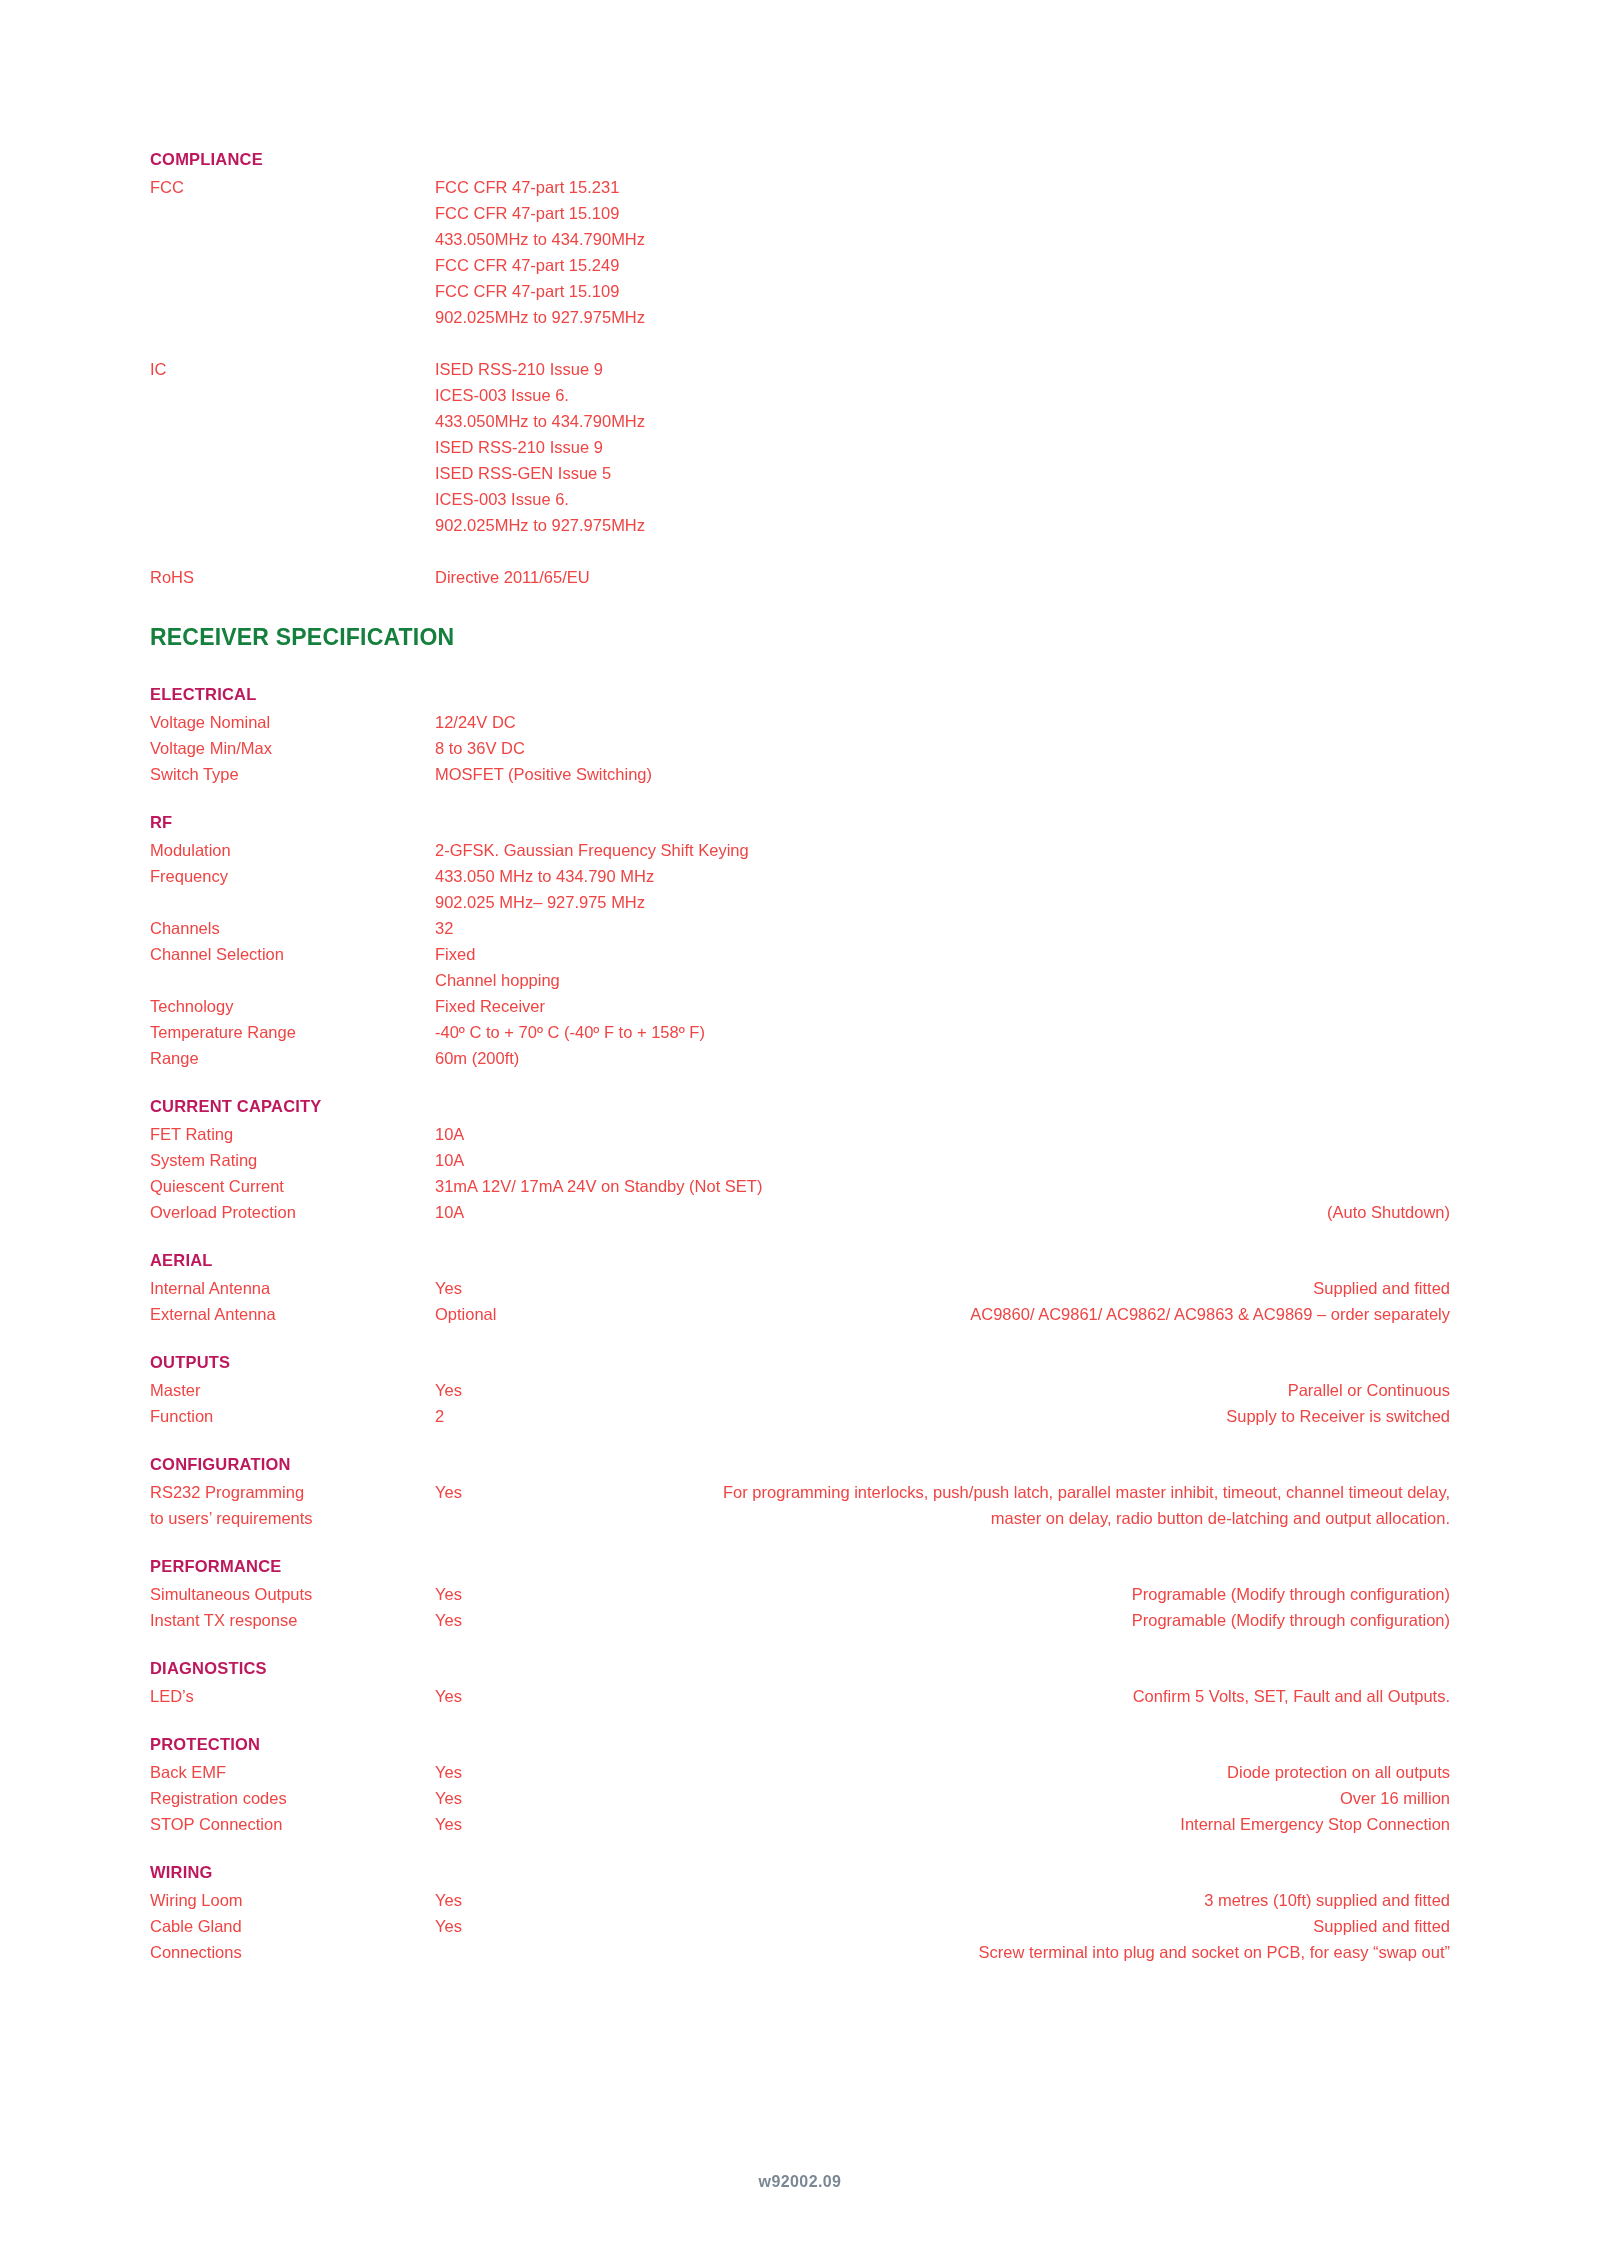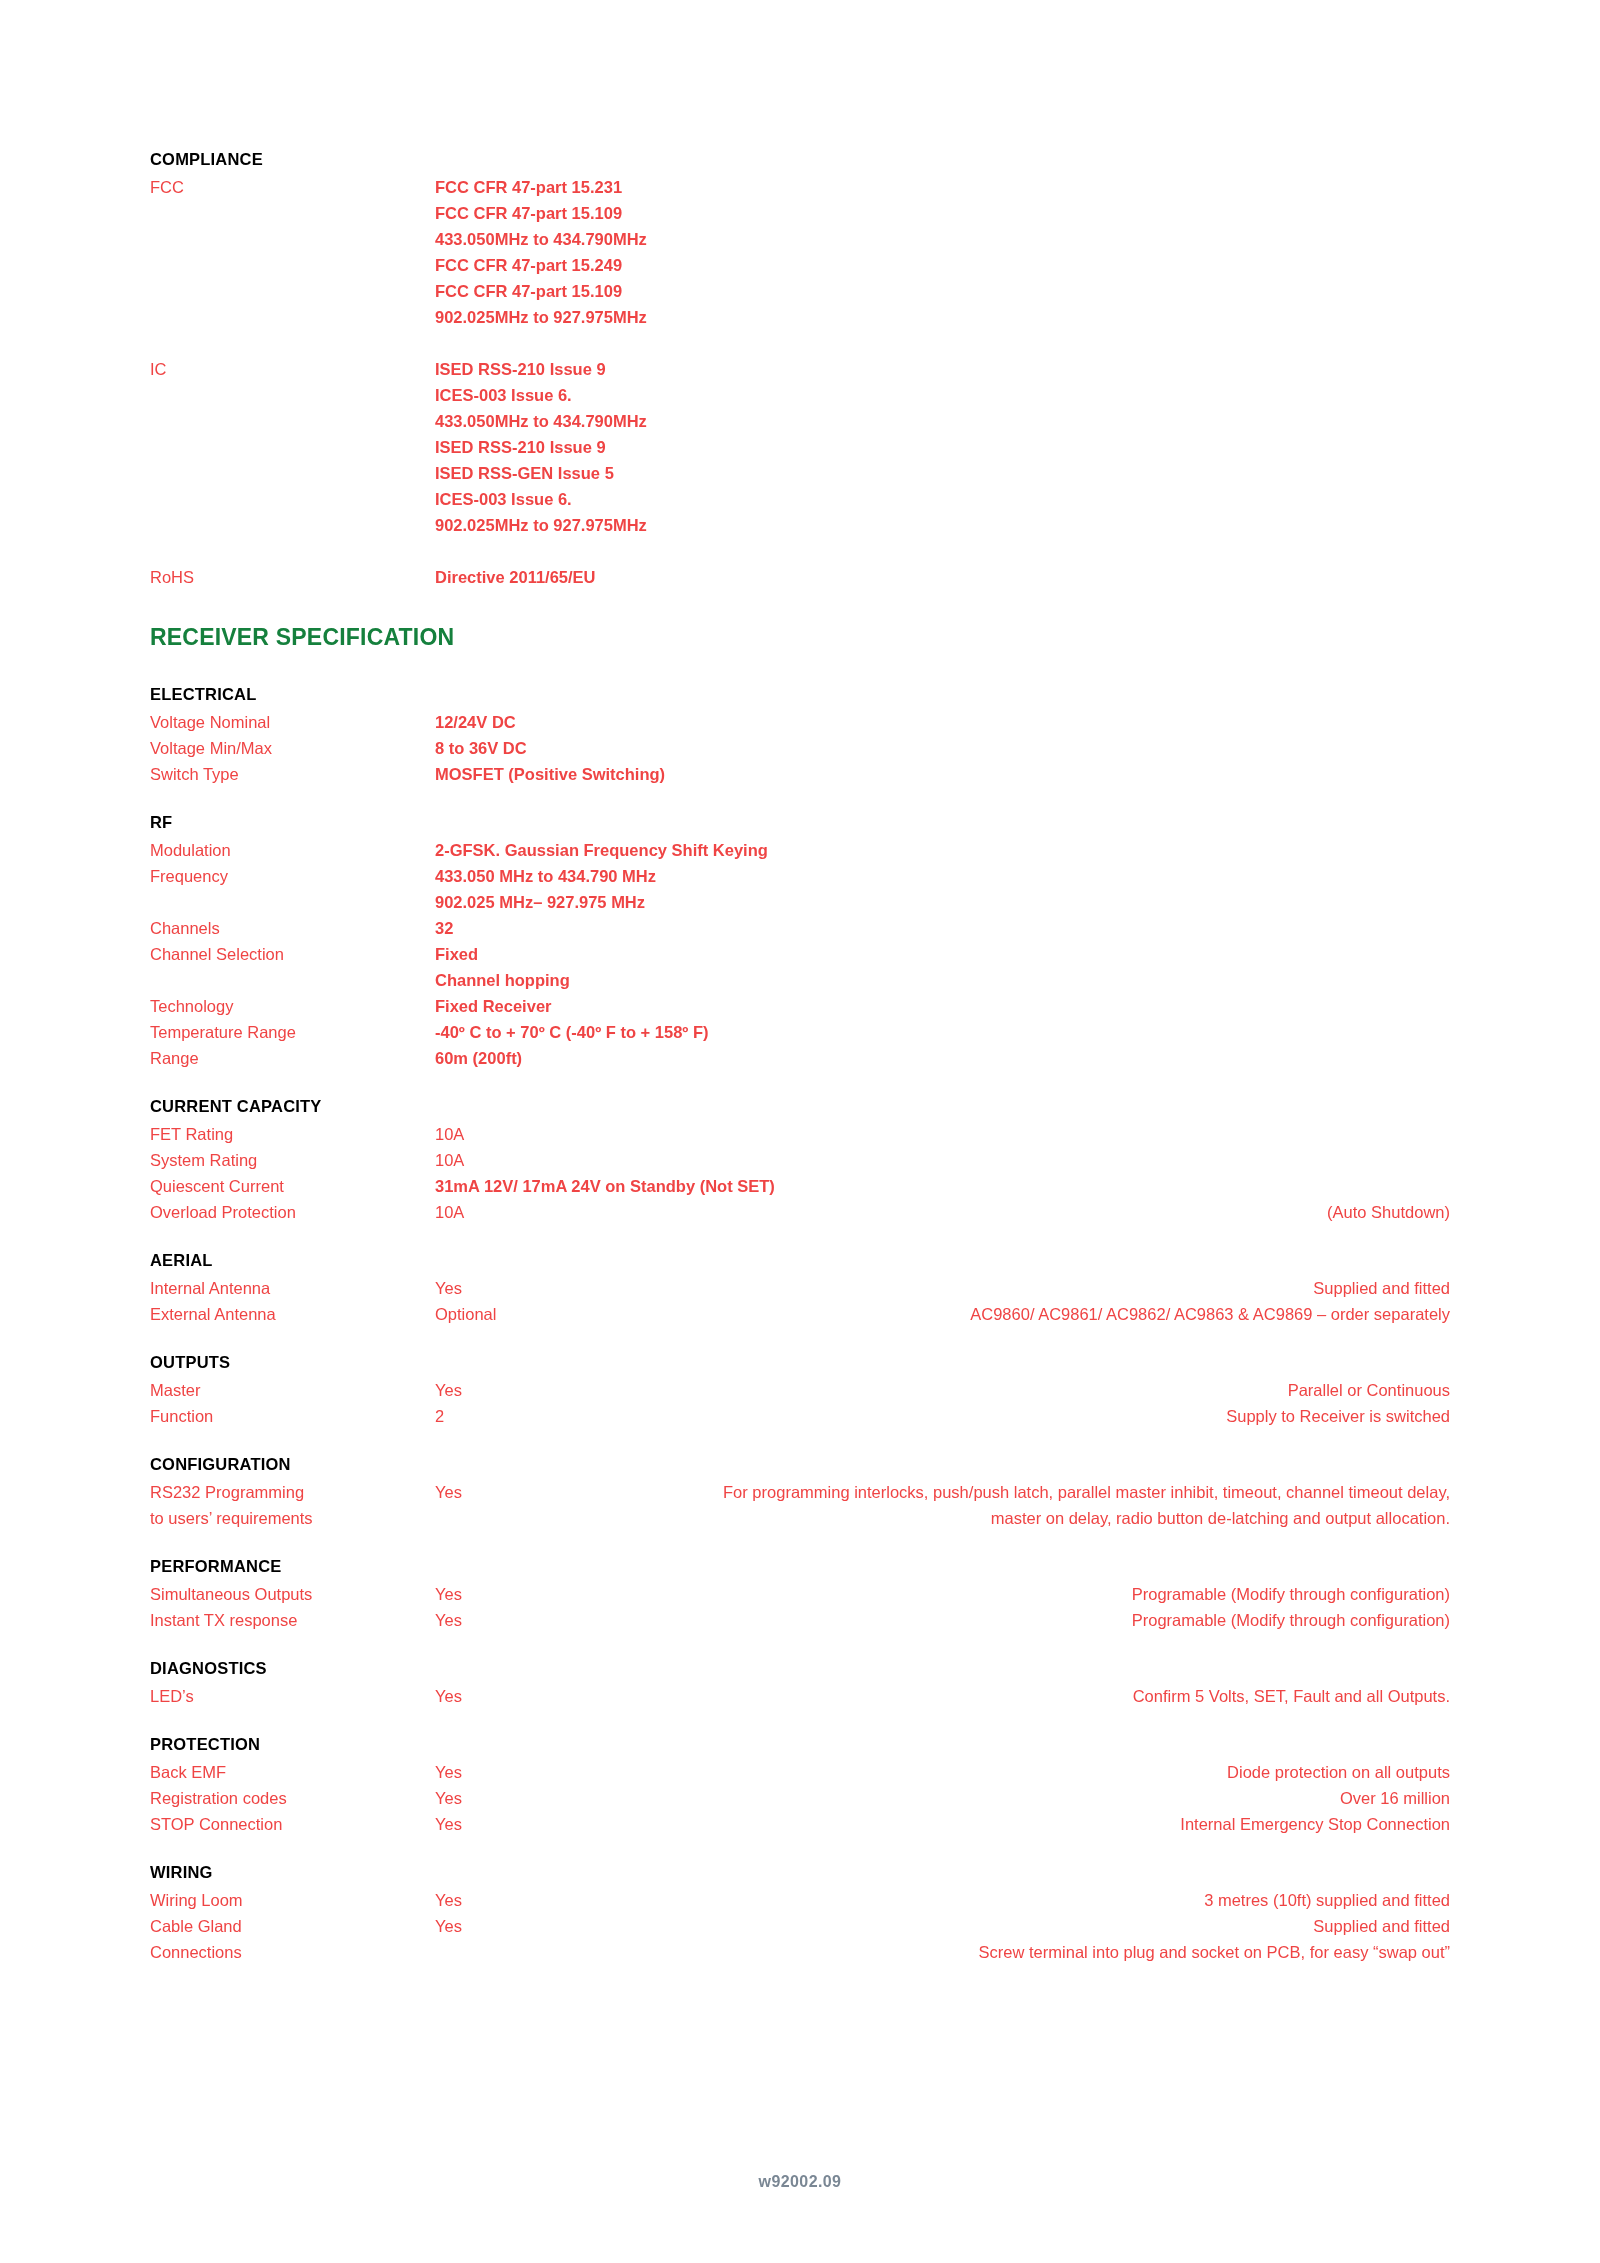--- a/index.html
+++ b/index.html
@@ -15,21 +15,21 @@
     position: relative;
   }
   .page {
     position: relative;
     width: 1600px;
     height: 2263px;
     box-sizing: border-box;
     padding: 150px 150px 0 150px;
   }
   .section-heading {
-    color: #000000;
+    color: #be185d;
     font-weight: bold;
     font-size: 16.5px;
     letter-spacing: 0.2px;
     margin: 0 0 5px 0;
   }
   .big-heading {
     color: #15803d;
     font-weight: bold;
     font-size: 23px;
     letter-spacing: 0.2px;
@@ -51,21 +51,20 @@
   .c-val1 {
     width: 100px;
     flex: 0 0 100px;
   }
   .c-val2 {
     flex: 1 1 auto;
     text-align: right;
   }
   .c-wide {
     flex: 1 1 auto;
-    font-weight: bold;
   }
   .gap-md { height: 26px; }
   .gap-lg { height: 34px; }
   .footer {
     position: absolute;
     left: 0;
     right: 0;
     bottom: 72px;
     text-align: center;
     color: #7a8794;

